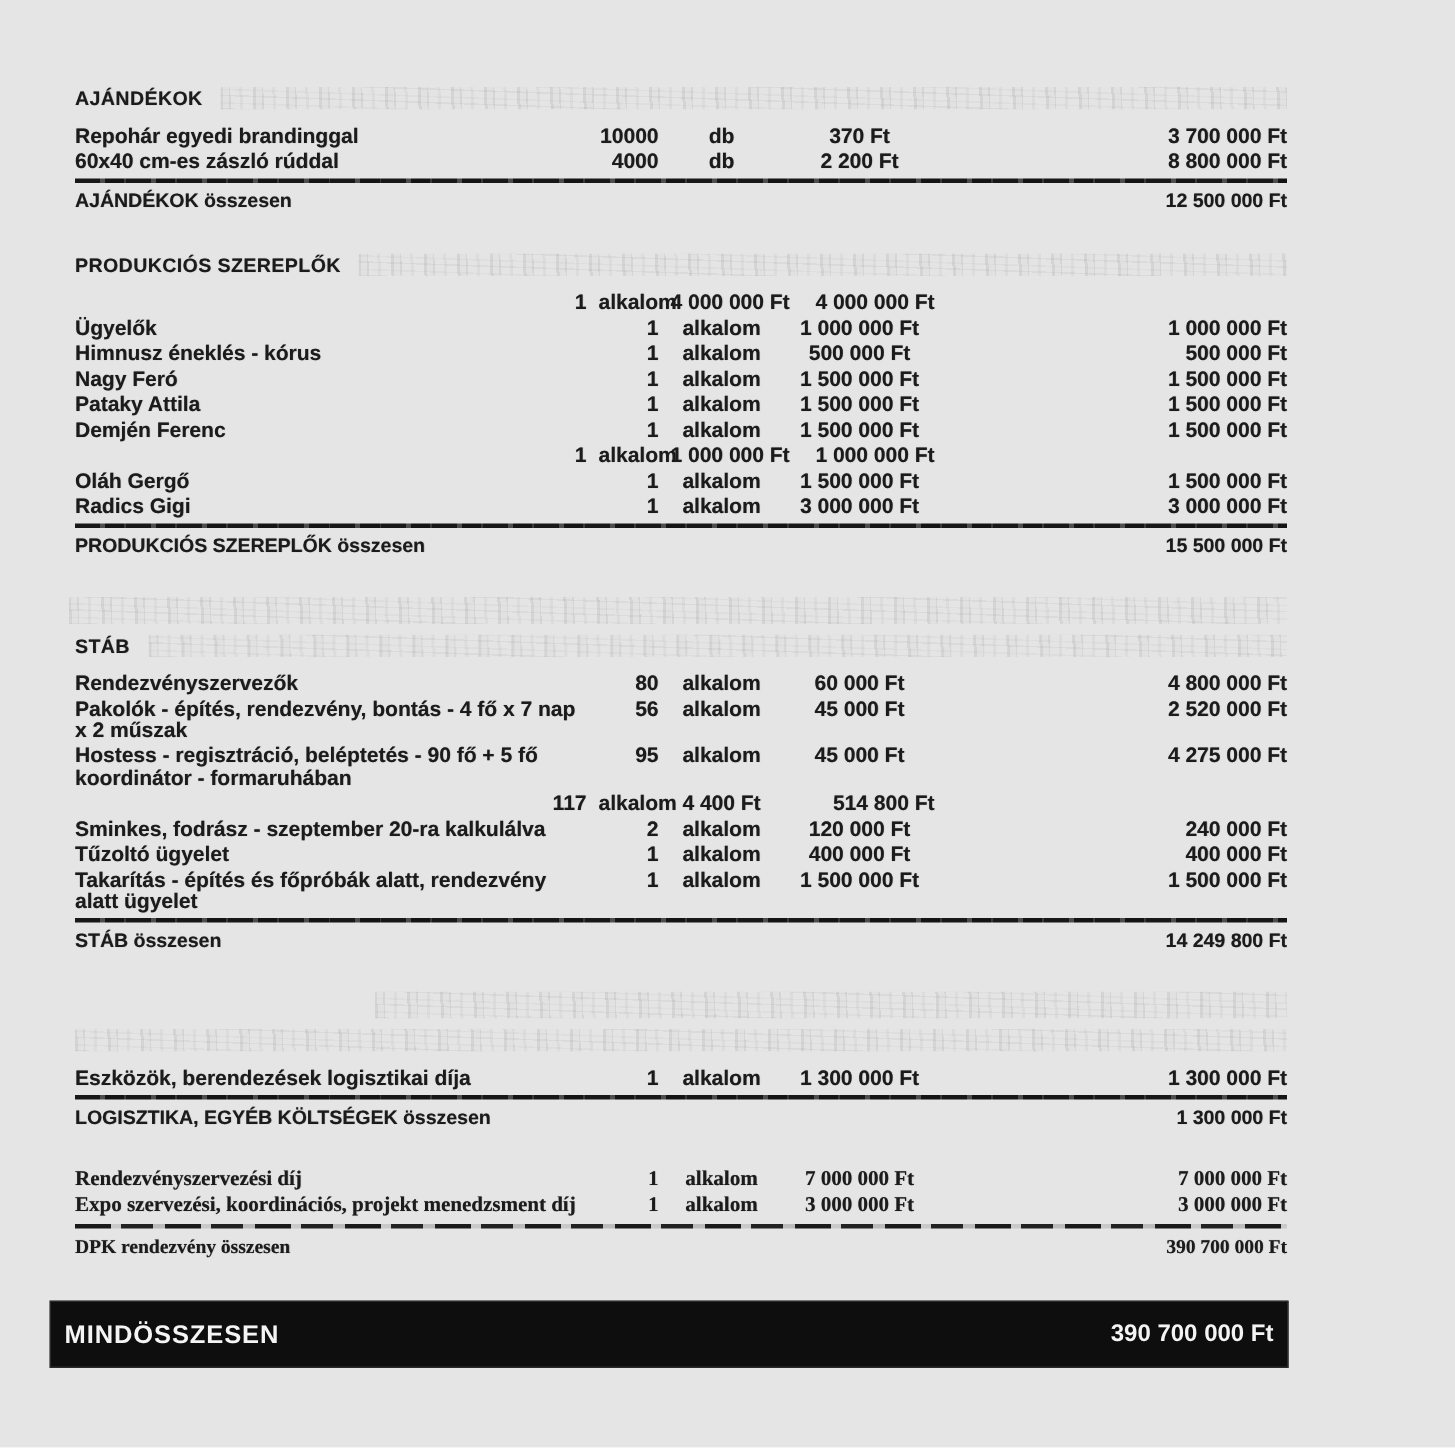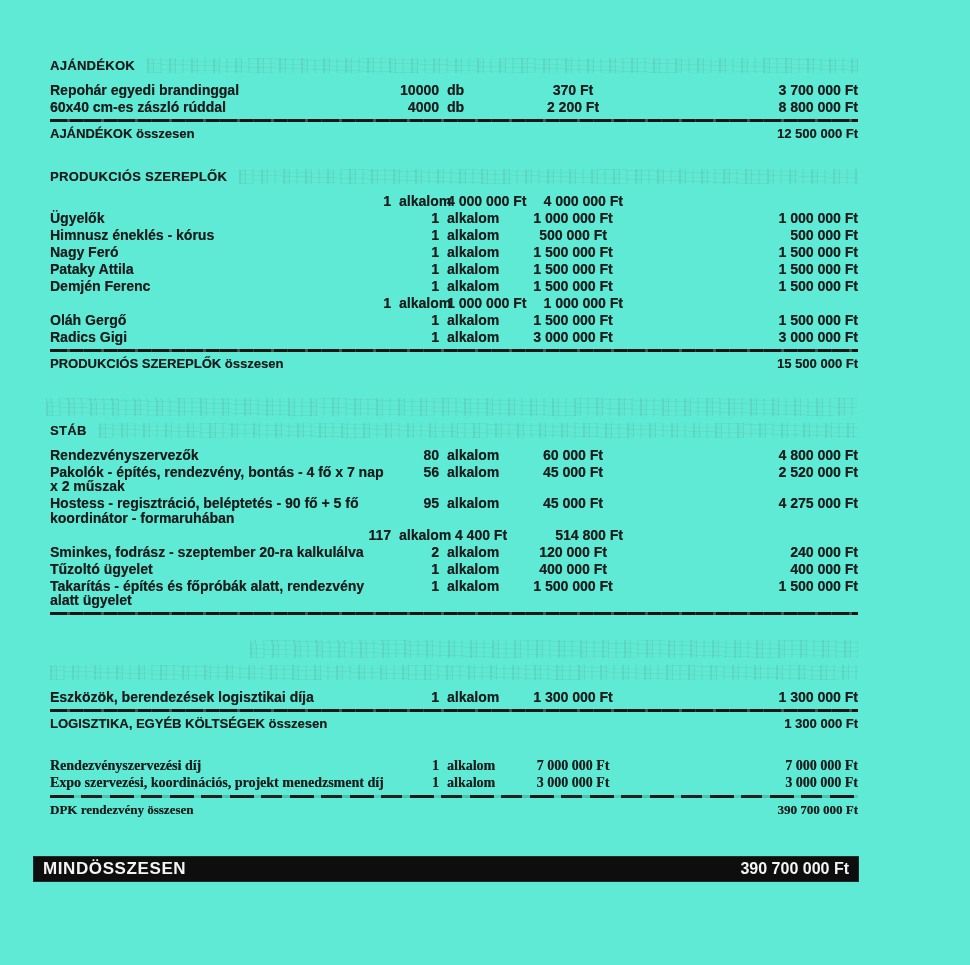--- a/index.html
+++ b/index.html
@@ -1,19 +1,19 @@
 <!DOCTYPE html>
 <html lang="hu"><head>
 <meta charset="utf-8">
 <style>
   html,body{margin:0;padding:0;background:#ffffff;}
   .page{
     position:relative;
     width:970px;height:965px;
-    background:#5eead4;
+    background:#e5e5e5;
     overflow:hidden;
     font-family:"Liberation Sans", sans-serif;
     color:#1b1b1b;
   }
   .content{
     padding:57px 112px 0 50px;
     text-shadow:0.2px 0.2px 0.5px rgba(25,25,25,0.55);
   }
   .section{margin-bottom:25px;}
   .sec-header-row{display:flex;align-items:stretch;height:17px;margin-bottom:8px;}
@@ -40,40 +40,40 @@
     display:grid;
     grid-template-columns:341px 40px 68px 100px 227px;
     column-gap:8px;
     font-size:14px;line-height:14.6px;
     font-weight:bold;
     padding:1.2px 0;
     align-items:start;
   }
   .c-desc{text-align:left;}
   .c-qty{text-align:right;}
-  .c-unit{text-align:left;}
+  .c-unit{text-align:center;}
   .c-price{text-align:center;white-space:nowrap;}
   .c-total{text-align:right;white-space:nowrap;}
   .rule{
     height:3px;margin:3px 0 2px 0;
     background:repeating-linear-gradient(90deg,
       #181818 0 17px, #4d4d4d 17px 20px, #141414 20px 33px, #3a3a3a 33px 34px);
   }
   .rule.dashed{
     height:3px;
     background:repeating-linear-gradient(90deg,
       #1a1a1a 0 24px, rgba(0,0,0,0.12) 24px 31px, #222222 31px 52px, rgba(0,0,0,0.18) 52px 60px);
   }
   .total-row{
     display:flex;justify-content:space-between;align-items:flex-start;
     font-weight:bold;font-size:13px;line-height:16px;padding:2px 0 1px 0;
   }
   .grand{
-    margin:37px 0 0 -17px;
-    width:826px;height:26px;
+    margin:27px 0 0 -17px;
+    width:826px;height:45px;
     background:#0e0e0e;
     color:#f4f4f4;
     display:flex;justify-content:space-between;align-items:center;
     padding:0 10px;box-sizing:border-box;
     font-weight:bold;
     text-shadow:none;
     box-shadow:0 0 0 1px #2a2a2a inset;
   }
   .grand .g-label{font-size:17px;letter-spacing:0.6px;}
   .grand .g-value{font-size:16px;}
@@ -229,20 +229,24 @@
             <span class="c-total">400 000 Ft</span>
           </div>
           <div class="row">
             <span class="c-desc">Takarítás - építés és főpróbák alatt, rendezvény alatt ügyelet</span>
             <span class="c-qty">1</span>
             <span class="c-unit">alkalom</span>
             <span class="c-price">1 500 000 Ft</span>
             <span class="c-total">1 500 000 Ft</span>
           </div>
           <div class="rule"></div>
+          <div class="total-row">
+            <span class="t-label">STÁB összesen</span>
+            <span class="t-value">14 249 800 Ft</span>
+          </div>
         </section>
         <div class="pre-strip noise-bg indent"></div>
         <section class="section">
           <div class="sec-header-row">
             <div class="noise-fill noise-bg"></div>
           </div>
           <div class="row">
             <span class="c-desc">Eszközök, berendezések logisztikai díja</span>
             <span class="c-qty">1</span>
             <span class="c-unit">alkalom</span>

